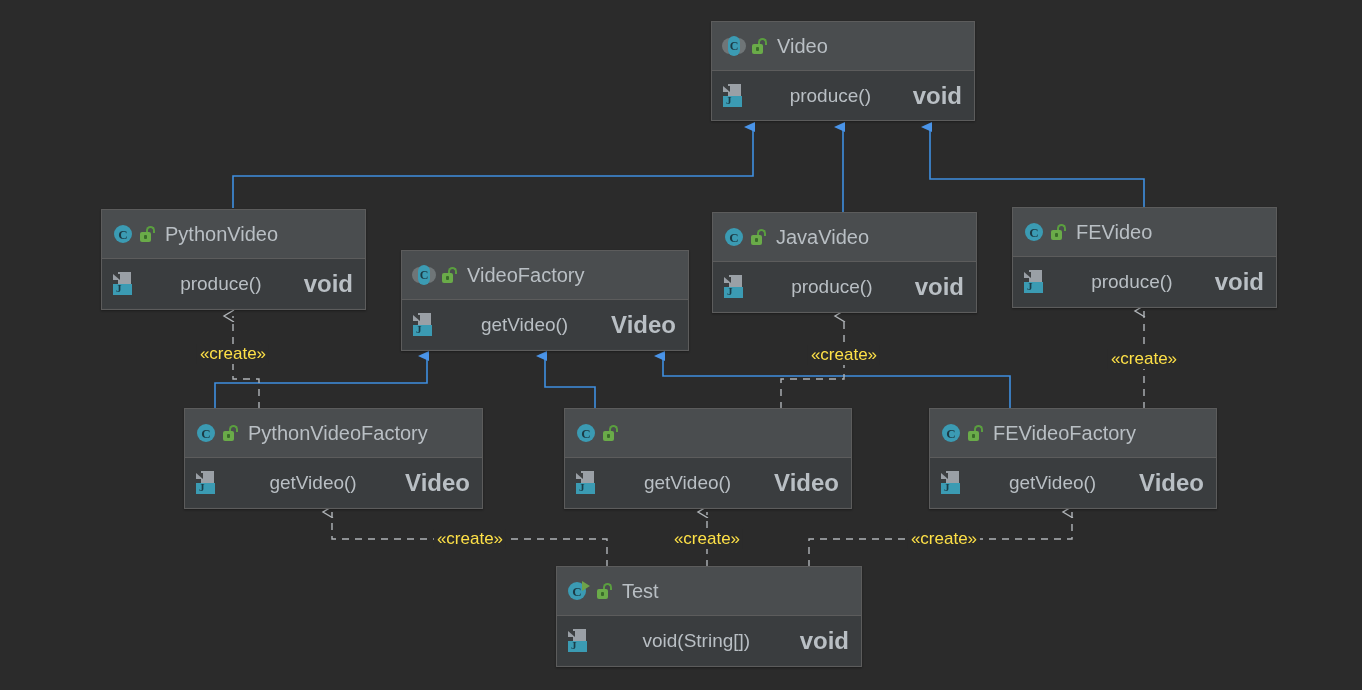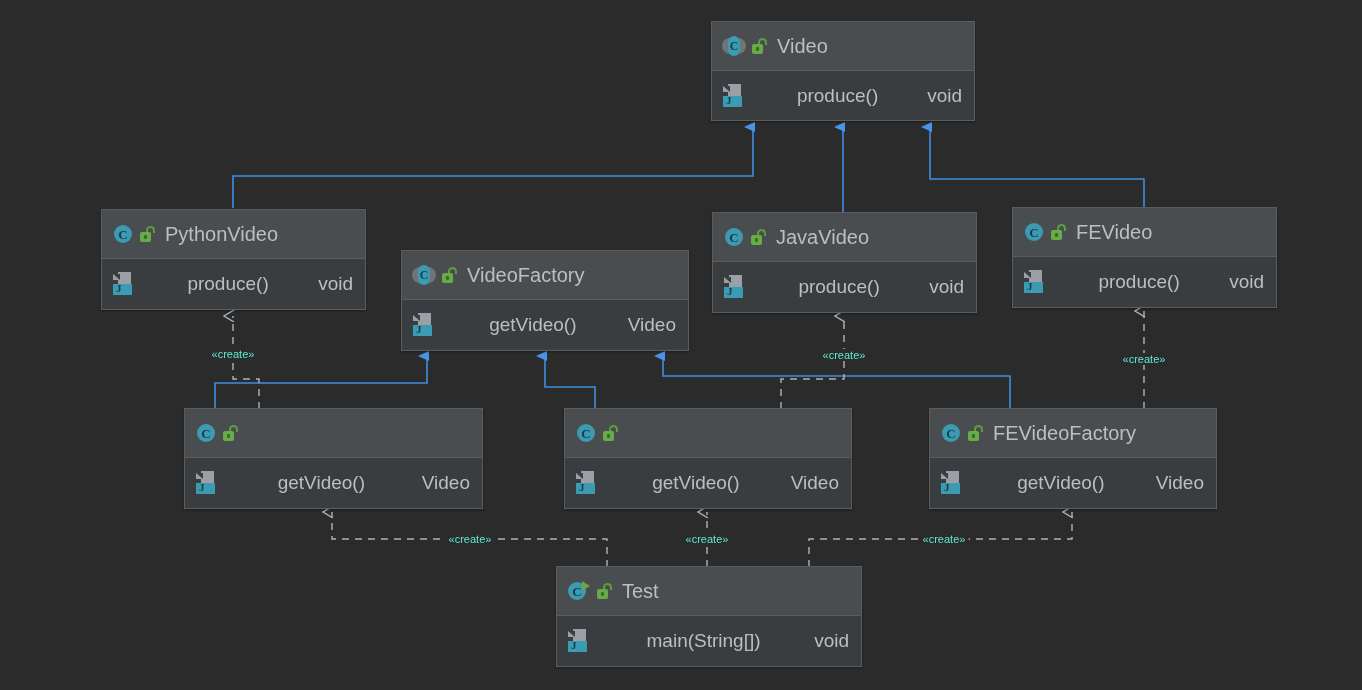--- a/index.html
+++ b/index.html
@@ -45,22 +45,23 @@
   }
   .m-name{
     color:#b9bfc4;
     font-size:19px;
     white-space:nowrap;
     flex:1;
     text-align:center;
   }
   .m-type{
     color:#b9bfc4;
-    font-size:19px;
+    font-size:24px;
     white-space:nowrap;
+    font-weight:bold;
   }
 
   
   .icon{display:inline-block;position:relative;flex:0 0 auto;}
 
   .icon-class{width:22px;height:22px;}
   .icon-class .disc{
     position:absolute;left:2px;top:2px;width:18px;height:18px;
     border-radius:50%;
     background:#3b9bb3;
@@ -158,22 +159,22 @@
   .icon-method .jay{
     position:absolute;left:1px;top:11px;width:19px;height:12px;
     display:flex;align-items:center;justify-content:flex-start;
     padding-left:3px;box-sizing:border-box;
     font-family:"Liberation Serif", serif;
     font-size:11px;font-weight:bold;color:#1a3d49;line-height:1;
   }
 
   .edge-label{
     position:absolute;
-    color:#5eead4;
-    font-size:11px;
+    color:#fde047;
+    font-size:17px;
     white-space:nowrap;
     background:#2b2b2b;
     padding:0 3px;
     transform:translate(-50%,-50%);
   }
 </style>
 </head>
 <body>
 
 <div id="canvas">
@@ -367,20 +368,21 @@
     <div class="uml-header">
       <span class="icon icon-class">
         <span class="disc"></span>
           <span class="letter">C</span>
       </span>
       <span class="icon icon-lock">
         <span class="shackle"></span>
           <span class="bodyb"></span>
           <span class="keyhole"></span>
       </span>
+      <span class="cls-name">PythonVideoFactory</span>
     </div>
     <div class="uml-body">
       <span class="icon icon-method">
         <span class="page"></span>
           <span class="fold"></span>
           <span class="notch"></span>
         <span class="plate"></span>
           <span class="jay">J</span>
       </span>
       <span class="m-name">getVideo()</span>
@@ -454,21 +456,21 @@
       <span class="cls-name">Test</span>
     </div>
     <div class="uml-body">
       <span class="icon icon-method">
         <span class="page"></span>
           <span class="fold"></span>
           <span class="notch"></span>
         <span class="plate"></span>
           <span class="jay">J</span>
       </span>
-      <span class="m-name">main(String[])</span>
+      <span class="m-name">void(String[])</span>
       <span class="m-type">void</span>
     </div>
   </div>
 
   <span class="edge-label" style="left:233px;top:354px;">«create»</span>
   <span class="edge-label" style="left:844px;top:355px;">«create»</span>
   <span class="edge-label" style="left:1144px;top:359px;">«create»</span>
   <span class="edge-label" style="left:470px;top:539px;">«create»</span>
   <span class="edge-label" style="left:707px;top:539px;">«create»</span>
   <span class="edge-label" style="left:944px;top:539px;">«create»</span>

